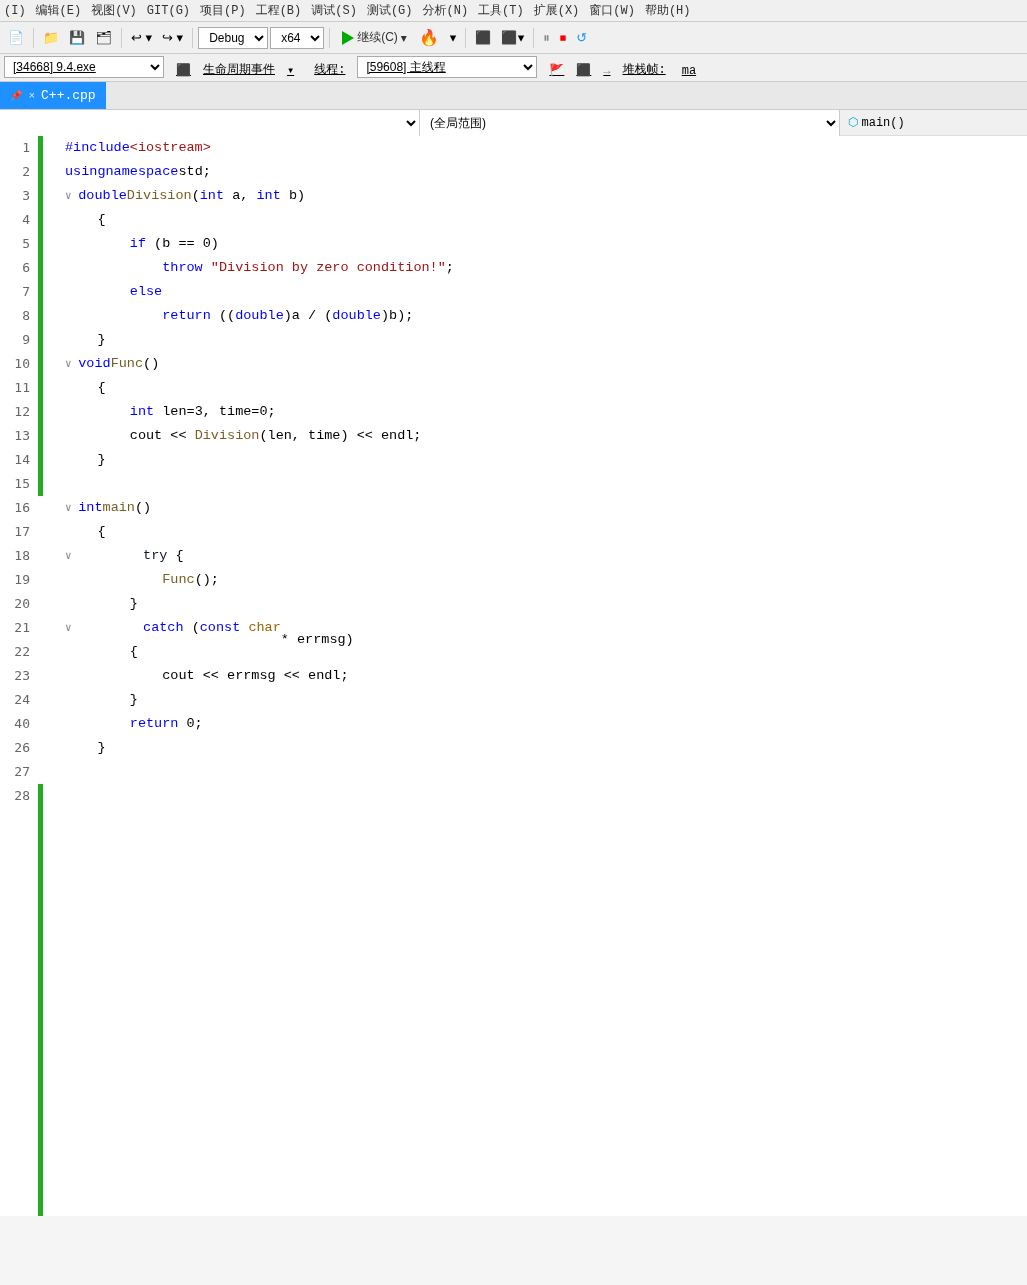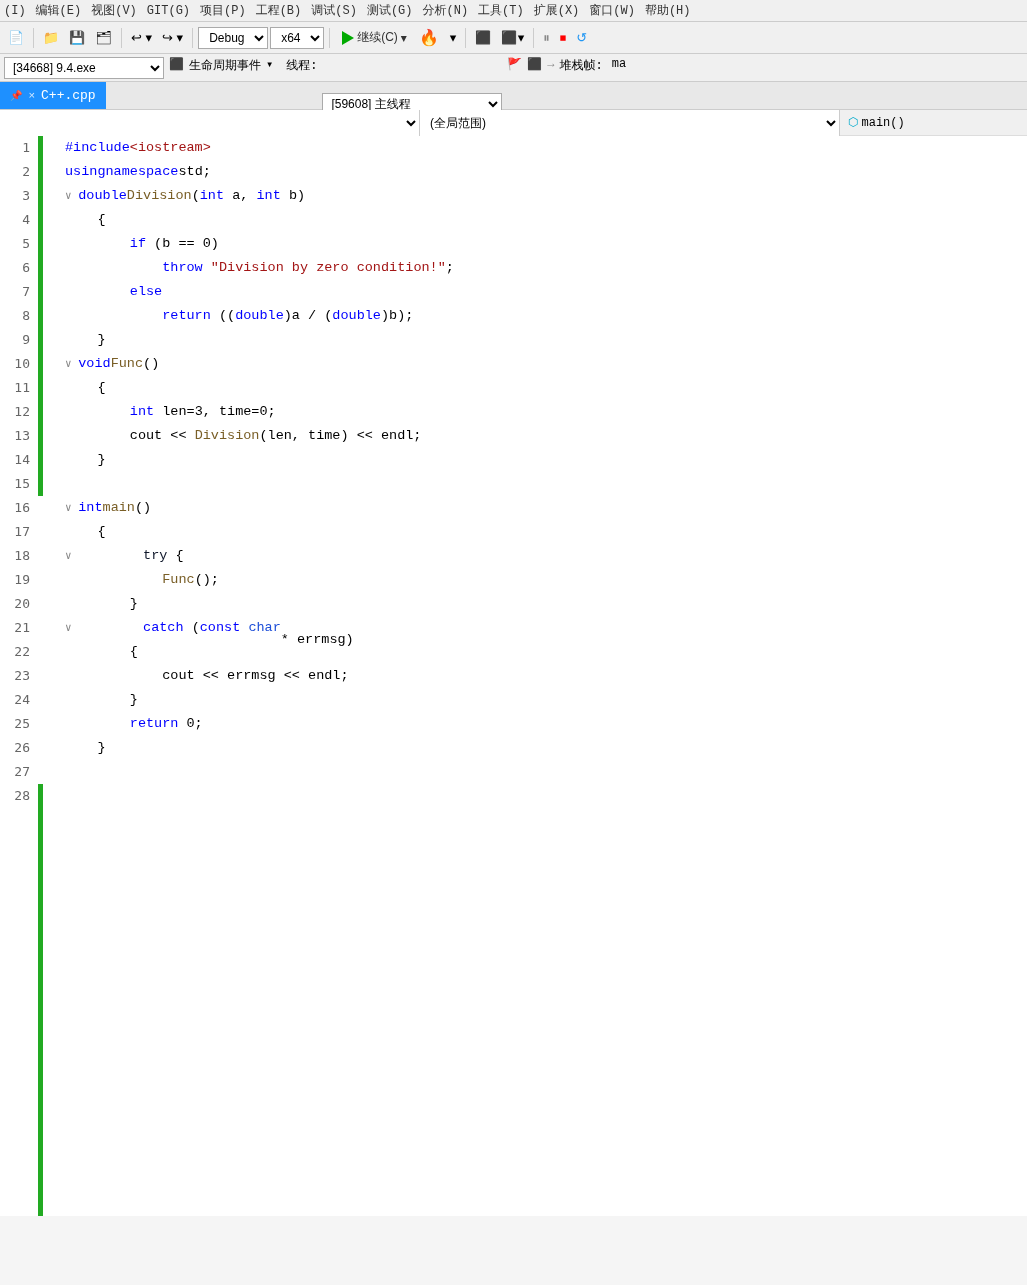--- a/index.html
+++ b/index.html
@@ -69,25 +69,26 @@
       border-bottom: 7px solid transparent;
       border-left: 12px solid #00aa00;
       display: inline-block;
     }
 
     
     .debug-bar {
       background: #f0f0f0;
       border-bottom: 1px solid #ccc;
       display: flex;
-      align-items: flex-start;
+      align-items: flex-end;
       padding: 3px 4px;
       height: 28px;
       font-size: 12px;
-      gap: 5px;
+      gap: 12px;
+      text-decoration: underline;
     }
     .debug-bar-dropdown {
       border: 1px solid #aaa;
       background: white;
       padding: 1px 4px;
       font-size: 12px;
       height: 22px;
       cursor: pointer;
       min-width: 160px;
     }
@@ -304,21 +305,21 @@
       <span class="line-number">15</span>
       <span class="line-number">16</span>
       <span class="line-number">17</span>
       <span class="line-number">18</span>
       <span class="line-number">19</span>
       <span class="line-number">20</span>
       <span class="line-number">21</span>
       <span class="line-number">22</span>
       <span class="line-number">23</span>
       <span class="line-number">24</span>
-      <span class="line-number">25</span>
+      <span class="line-number">40</span>
       <span class="line-number">26</span>
       <span class="line-number">27</span>
       <span class="line-number">28</span>
     </div>
 
   <div class="green-bar" id="green-bar-col">
       <div style="height: 24px; background: rgb(34, 170, 34);"></div>
       <div style="height: 24px; background: rgb(34, 170, 34);"></div>
       <div style="height: 24px; background: rgb(34, 170, 34);"></div>
       <div style="height: 24px; background: rgb(34, 170, 34);"></div>
@@ -364,21 +365,21 @@
       <div class="code-line"><span style="color:#000;">    {</span></div>
       <div class="code-line"><span style="color:#000;">        </span><span style="color:#0000ff;">int</span><span style="color:#000;text-align:center;"> len=3, time=0;</span></div>
       <div class="code-line"><span style="color:#000;">        cout &lt;&lt; </span><span style="color:#795e26;">Division</span><span style="color:#000;">(len, time) &lt;&lt; endl;</span></div>
       <div class="code-line"><span style="color:#000;">    }</span></div>
       <div class="code-line"></div>
       <div class="code-line"><span style="color:#888;font-size:11px;cursor:pointer;">∨ </span><span style="color:#0000ff;">int</span> <span style="color:#795e26;">main</span><span style="color:#000;">()</span></div>
       <div class="code-line"><span style="color:#000;">    {</span></div>
       <div class="code-line"><span style="color:#888;font-size:11px;cursor:pointer;">∨ </span><span style="color:#000;">        </span><span style="color:#0f172a;">try</span><span style="color:#000;"> {</span></div>
       <div class="code-line"><span style="color:#000;">            </span><span style="color:#795e26;">Func</span><span style="color:#000;">();</span></div>
       <div class="code-line"><span style="color:#000;">        }</span></div>
-      <div class="code-line"><span style="color:#888;font-size:11px;cursor:pointer;">∨ </span><span style="color:#000;">        </span><span style="color:#0000ff;">catch</span><span style="color:#000;"> (</span><span style="color:#0000ff;">const</span><span style="color:#000;"> </span><span style="color:#1d4ed8;font-family:Liberation Mono, monospace;">char</span><span style="color:#000;margin-top:24px;">* errmsg)</span></div>
+      <div class="code-line"><span style="color:#888;font-size:11px;cursor:pointer;">∨ </span><span style="color:#000;">        </span><span style="color:#0000ff;">catch</span><span style="color:#000;"> (</span><span style="color:#0000ff;">const</span><span style="color:#000;"> </span><span style="color:#a16207;font-family:Liberation Mono, monospace;">char</span><span style="color:#000;margin-top:24px;">* errmsg)</span></div>
       <div class="code-line"><span style="color:#000;">        {</span></div>
       <div class="code-line"><span style="color:#000;">            cout &lt;&lt; errmsg &lt;&lt; endl;</span></div>
       <div class="code-line"><span style="color:#000;">        }</span></div>
       <div class="code-line"><span style="color:#000;">        </span><span style="color:#0000ff;">return</span><span style="color:#000;"> 0;</span></div>
       <div class="code-line"><span style="color:#000;">    }</span></div>
       <div class="code-line"></div>
     </div>
 </div>
 
 </body></html>

